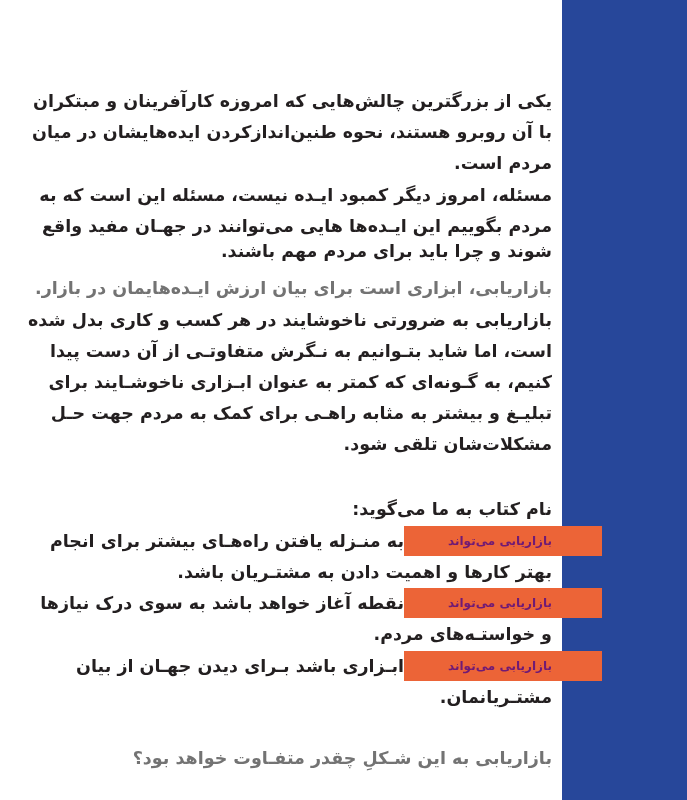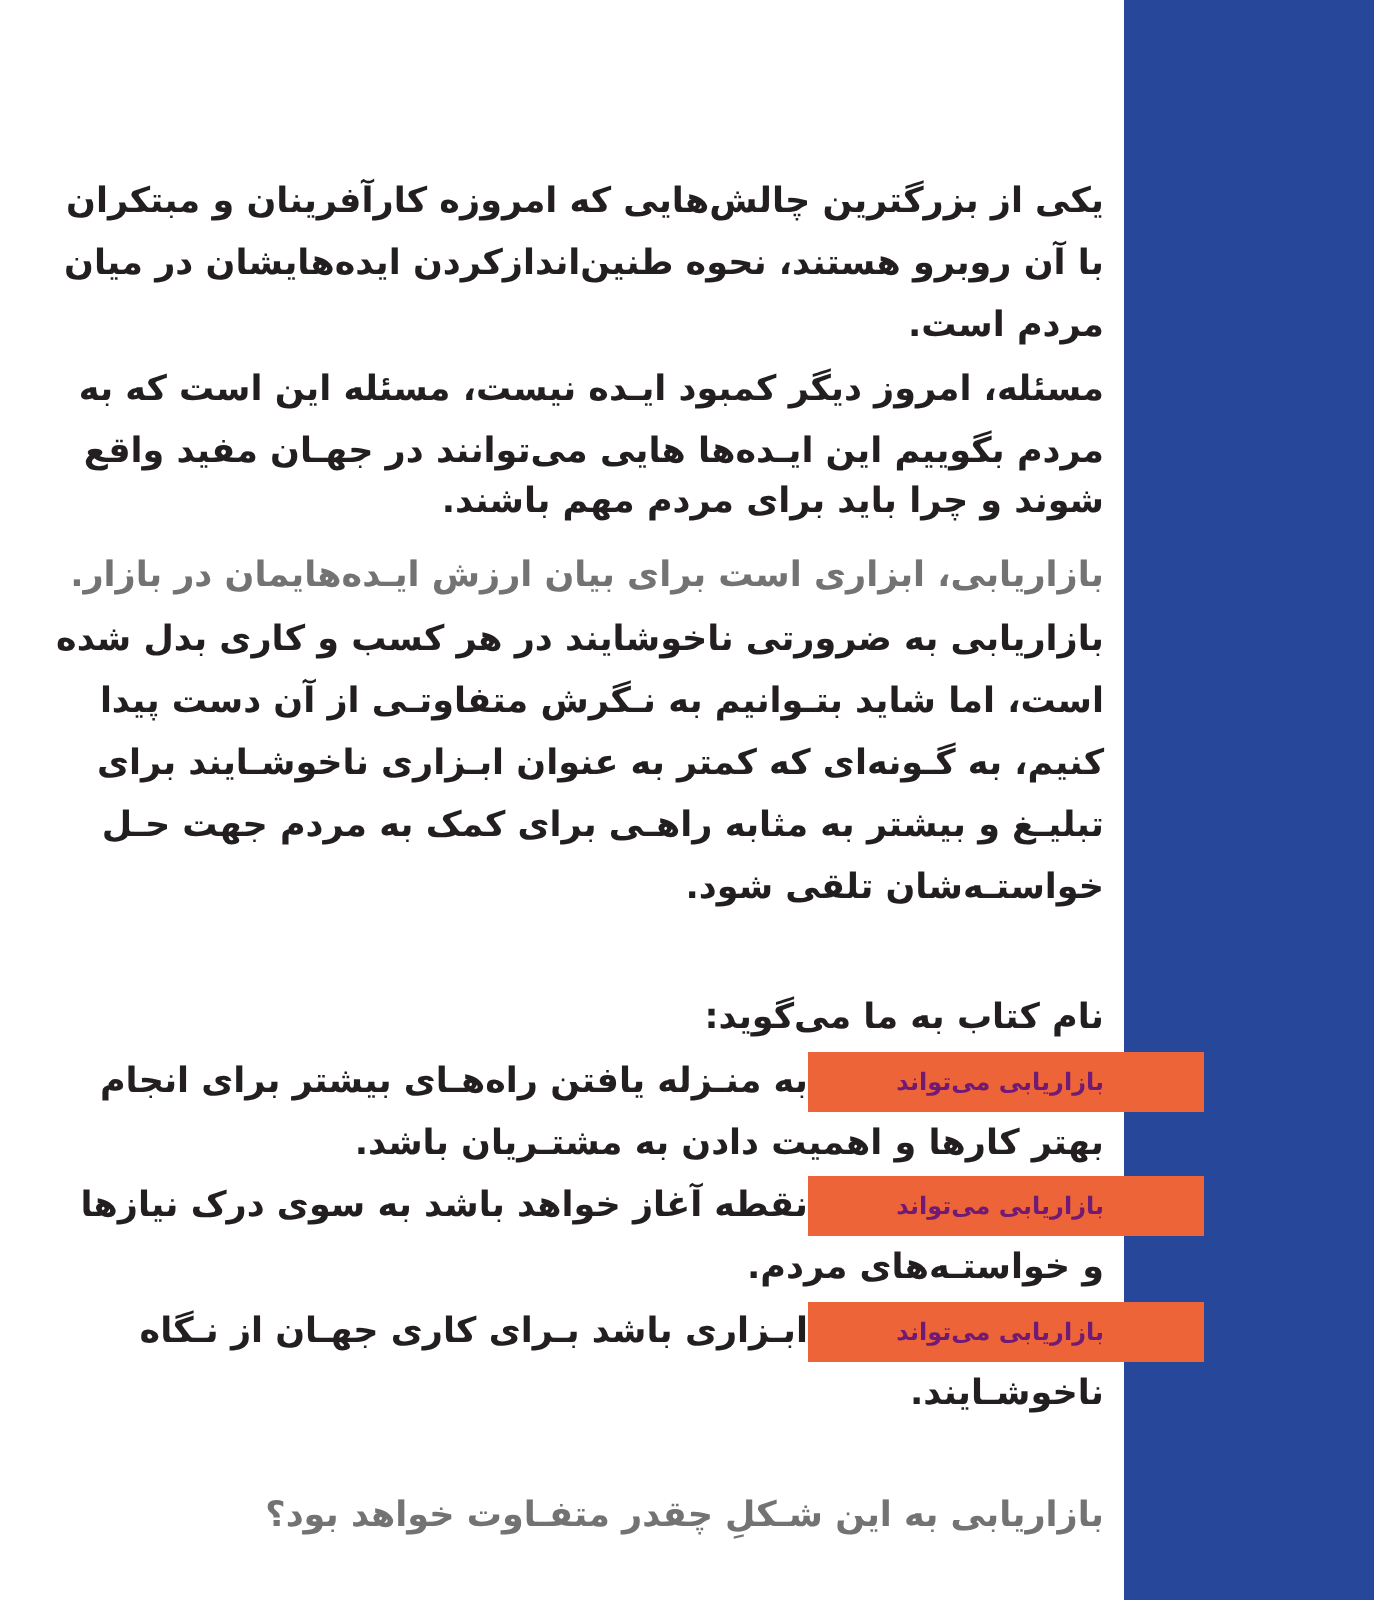--- a/index.html
+++ b/index.html
@@ -51,21 +51,21 @@
 
 <div class="content" style="top:273px;">
   <div class="line full red" style="top:0;">بازاریابی، ابزاری است برای بیان ارزش ایـده‌هایمان در بازار.</div>
 </div>
 
 <div class="content" style="top:305px;">
   <div class="line full" style="top:0;">بازاریابی به ضرورتی ناخوشایند در هر کسب و کاری بدل شده</div>
   <div class="line full" style="top:31px;">است، اما شاید بتـوانیم به نـگرش متفاوتـی از آن دست پیدا</div>
   <div class="line full" style="top:62px;">کنیم، به گـونه‌ای که کمتر به عنوان ابـزاری ناخوشـایند برای</div>
   <div class="line full" style="top:93px;">تبلیـغ و بیشتر به مثابه راهـی برای کمک به مردم جهت حـل</div>
-  <div class="line" style="top:124px;">خواستـه‌شان تلقی شود.</div>
+  <div class="line" style="top:124px;">مشکلات‌شان تلقی شود.</div>
 </div>
 
 <div class="content" style="top:494px;">
   <div class="line" style="top:0;">نام کتاب به ما می‌گوید:</div>
 </div>
 
 <div class="hl" style="left:404px; width:198px; top:526px;"></div>
 <div class="hl" style="left:404px; width:198px; top:588px;"></div>
 <div class="hl" style="left:404px; width:198px; top:651px;"></div>
 
@@ -76,19 +76,19 @@
 </div>
 
 <div class="hl-text" style="right:135px; top:588px;">بازاریابی می‌تواند</div>
 <div class="content" style="top:588px; left:76px; width:476px;">
   <div class="line" style="top:0; right:148px; width:328px; text-align:justify; text-align-last:justify;">نقطه آغاز خواهد باشد به سوی درک نیازها</div>
   <div class="line" style="top:31px;">و خواستـه‌های مردم.</div>
 </div>
 
 <div class="hl-text" style="right:135px; top:651px;">بازاریابی می‌تواند</div>
 <div class="content" style="top:651px; left:76px; width:476px;">
-  <div class="line" style="top:0; right:148px; width:328px; text-align:justify; text-align-last:justify;">ابـزاری باشد بـرای کاری جهـان از نـگاه</div>
-  <div class="line" style="top:31px;">ناخوشـایند.</div>
+  <div class="line" style="top:0; right:148px; width:328px; text-align:justify; text-align-last:justify;">ابـزاری باشد بـرای دیدن جهـان از بیان</div>
+  <div class="line" style="top:31px;">مشتـریانمان.</div>
 </div>
 
 <div class="content" style="top:743px;">
   <div class="line red" style="top:0;">بازاریابی به این شـکلِ چقدر متفـاوت خواهد بود؟</div>
 </div>
 
 </body></html>

